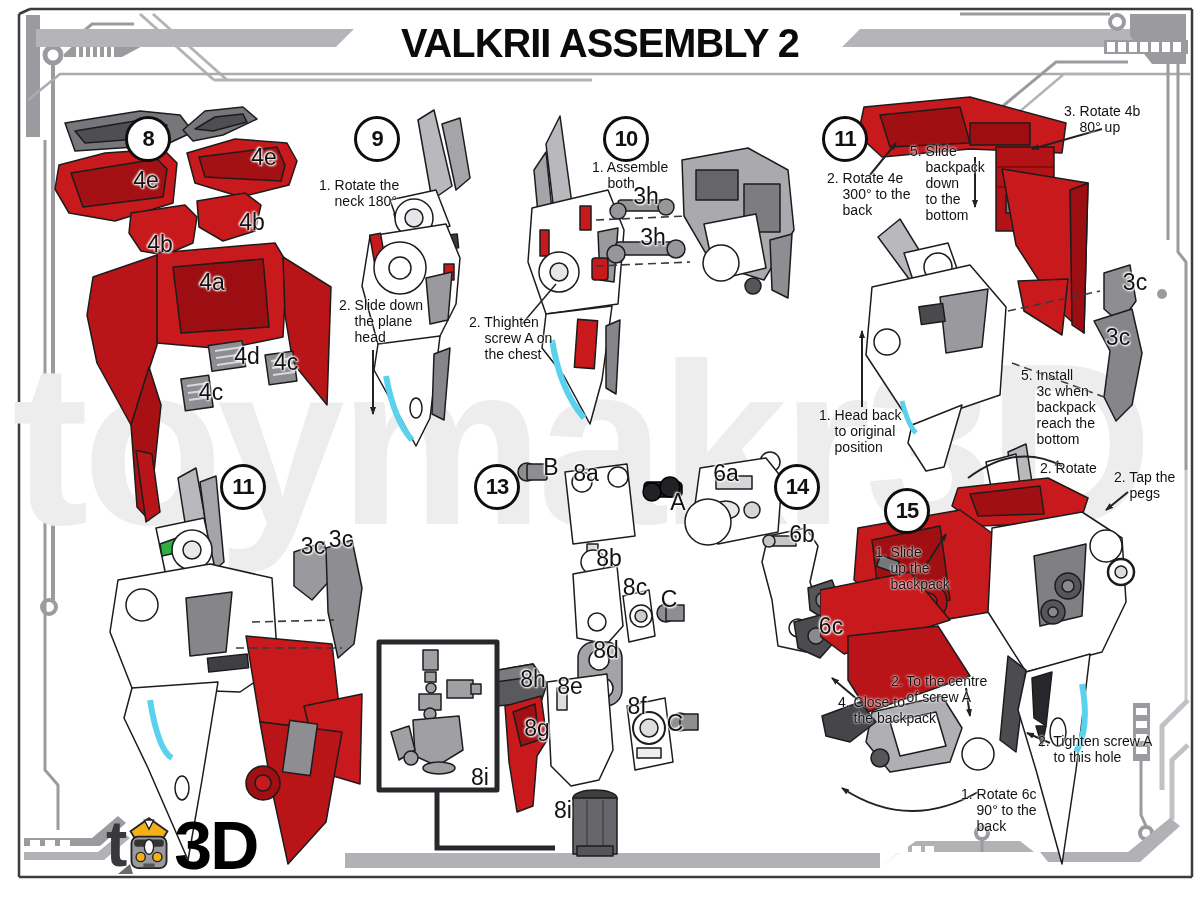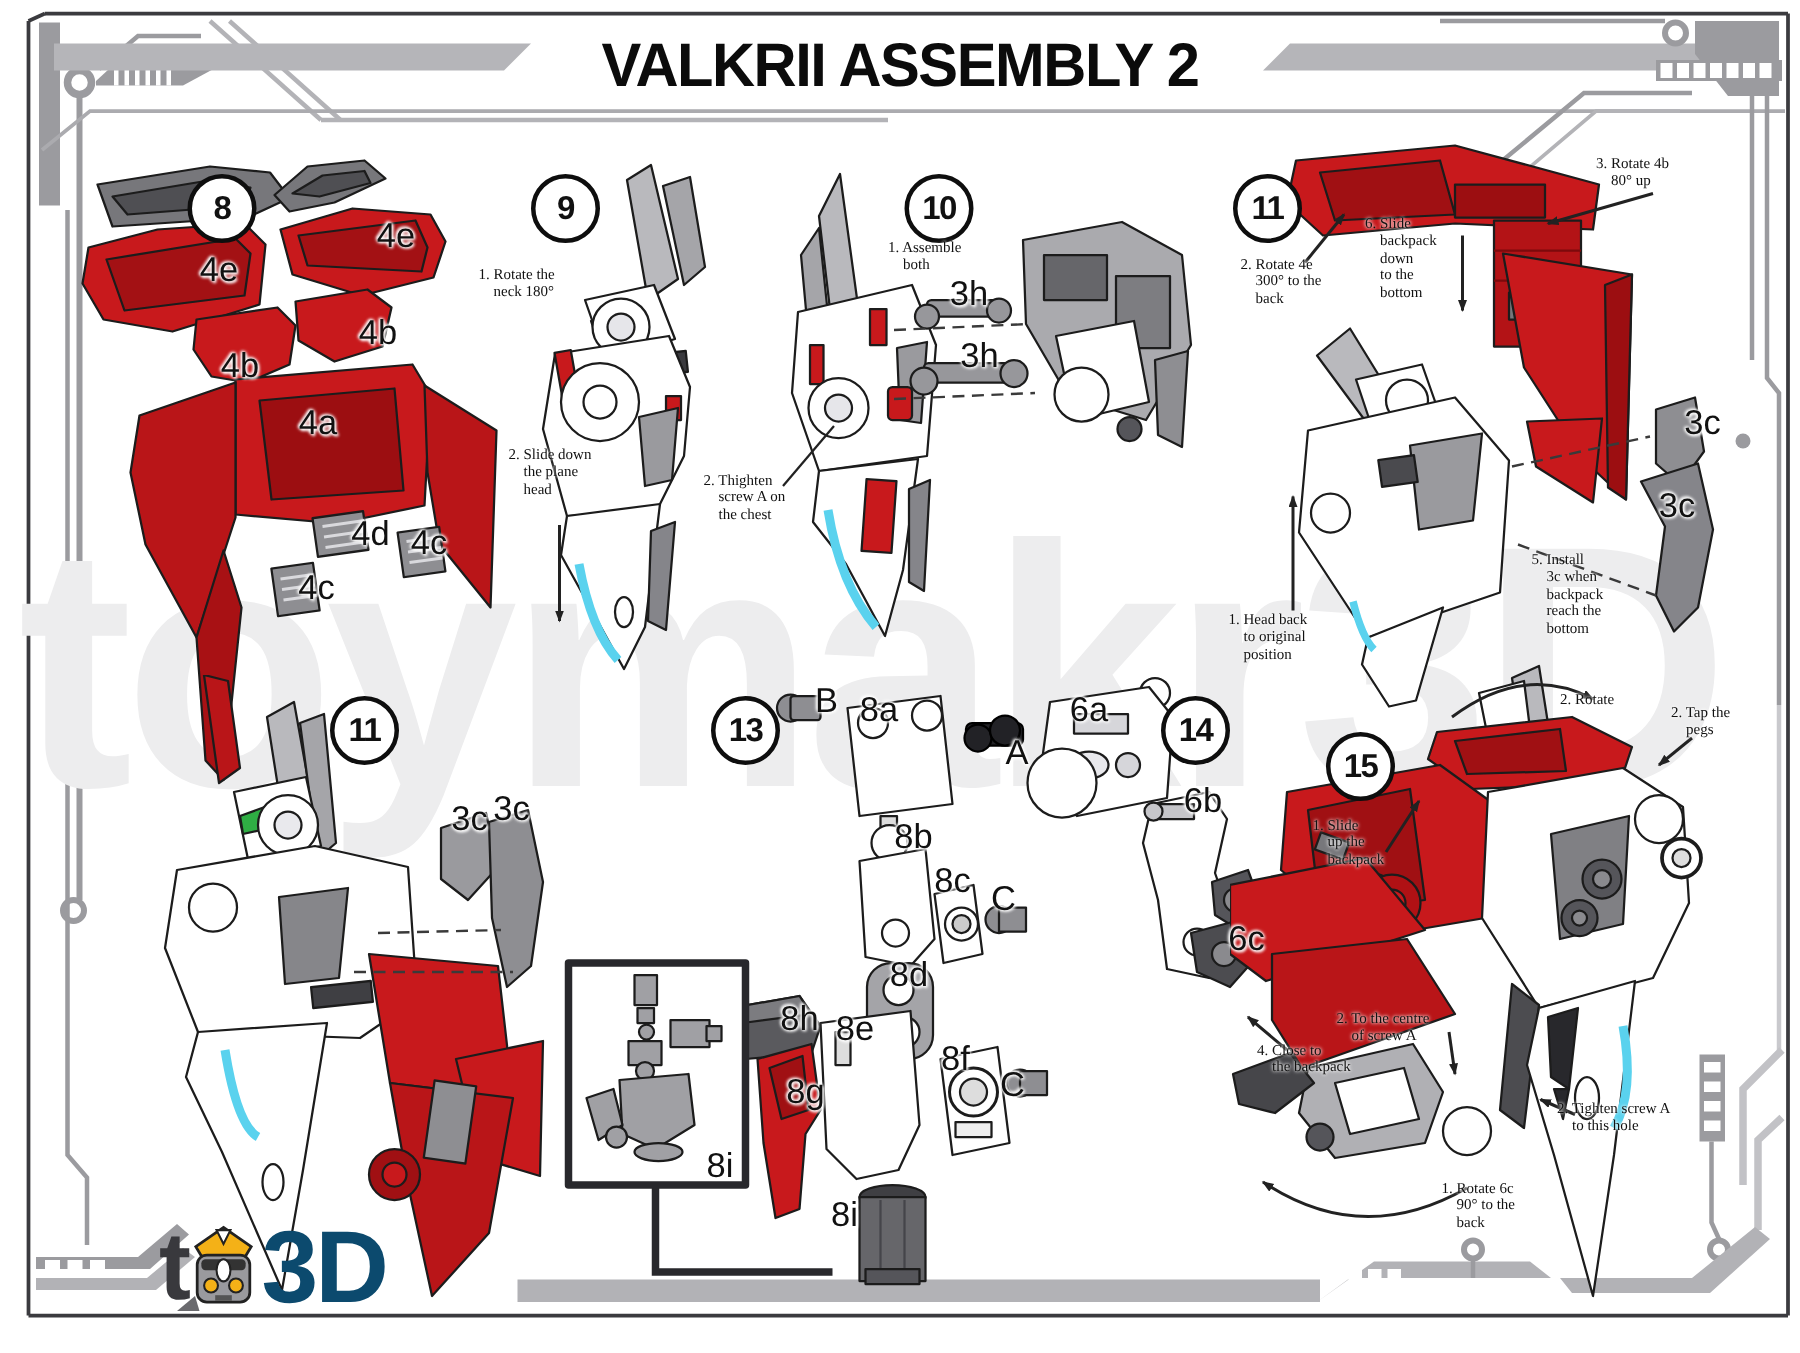--- a/index.html
+++ b/index.html
@@ -11,25 +11,25 @@
   .art{position:absolute;z-index:2;}
   .title{position:absolute;left:0;right:0;top:20px;text-align:center;font-size:41px;
          font-weight:900;letter-spacing:-1px;color:#0b0b0b;z-index:3;transform:scaleX(.97);}
   .badge{position:absolute;transform:translate(-50%,-50%);width:40px;height:40px;
          border:3px solid #0e0e0e;border-radius:50%;background:#fff;display:flex;
          align-items:center;justify-content:center;font-weight:700;font-size:22px;
          letter-spacing:-1px;z-index:4;}
   .plabel{position:absolute;transform:translate(-50%,-50%);font-size:23px;font-weight:500;
           white-space:nowrap;z-index:4;
           text-shadow:0 0 2px #fff,0 0 3px #fff,1px 1px 2px #fff,-1px -1px 2px #fff;}
-  .instr{position:absolute;font-size:10px;line-height:1.14;white-space:pre-wrap;z-index:4;
-         text-shadow:0 0 2px #fff,0 0 3px #fff;font-family:Liberation Serif, serif;}
+  .instr{position:absolute;font-size:14px;line-height:1.14;white-space:pre-wrap;z-index:4;
+         text-shadow:0 0 2px #fff,0 0 3px #fff;}
   .logo{position:absolute;left:106px;top:814px;display:flex;align-items:flex-end;z-index:5;}
   .logo .dark{font-size:64px;font-weight:800;color:#39393d;letter-spacing:-3px;line-height:.92;}
-  .logo .yellow{font-size:68px;font-weight:800;color:#0c4a6e;letter-spacing:-2px;line-height:.86;}
+  .logo .yellow{font-size:68px;font-weight:800;color:#000000;letter-spacing:-2px;line-height:.86;}
   .logo svg{margin:0 1px -2px 1px;}
 </style>
 </head>
 <body>
 
 <div class="canvas">
 
   <svg class="frame" width="1200" height="902">
     <defs>
       <marker id="ah" markerWidth="10" markerHeight="8" refX="7" refY="3" orient="auto" markerUnits="userSpaceOnUse">
@@ -473,21 +473,21 @@
     the chest</div>
 
   <div class="instr" style="left:819px;top:408px">1. Head back
     to original
     position</div>
   <div class="instr" style="left:827px;top:171px">2. Rotate 4e
     300° to the
     back</div>
   <div class="instr" style="left:1064px;top:104px">3. Rotate 4b
     80° up</div>
-  <div class="instr" style="left:910px;top:144px">6. Slide
+  <div class="instr" style="left:910px;top:144px">5. Slide
     backpack
     down
     to the
     bottom</div>
   <div class="instr" style="left:1021px;top:368px">5. Install
     3c when
     backpack
     reach the
     bottom</div>
 

